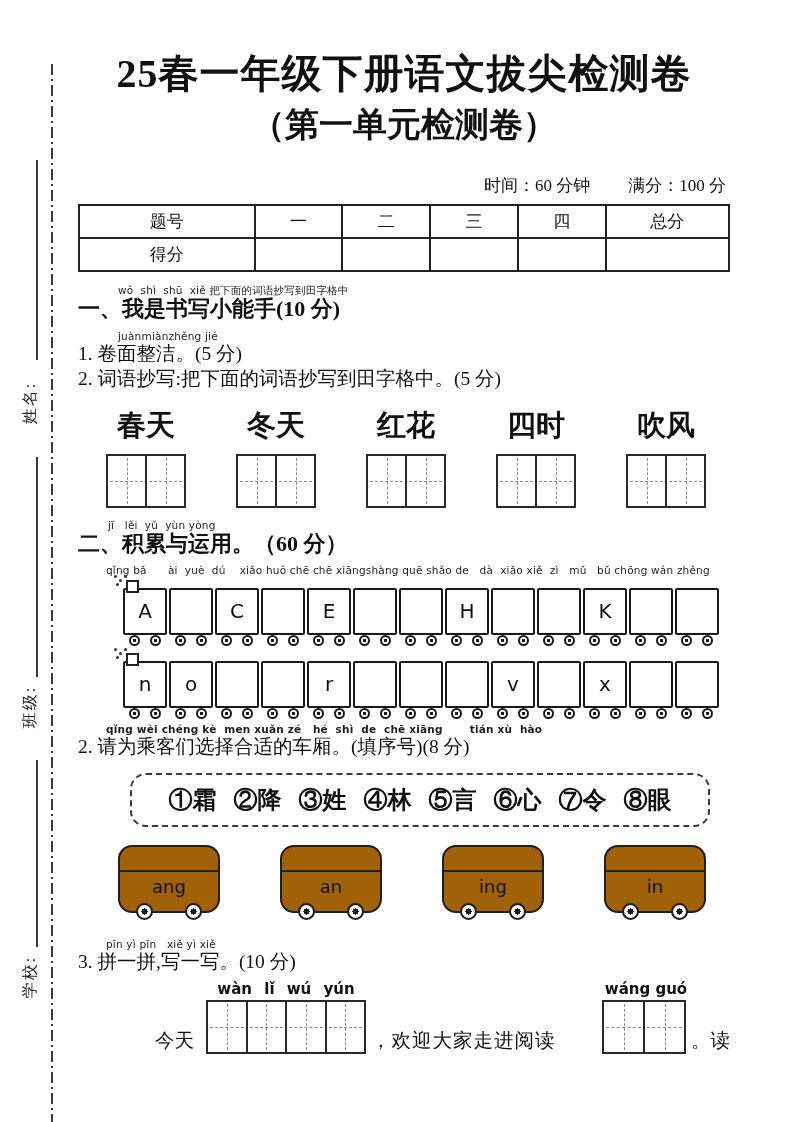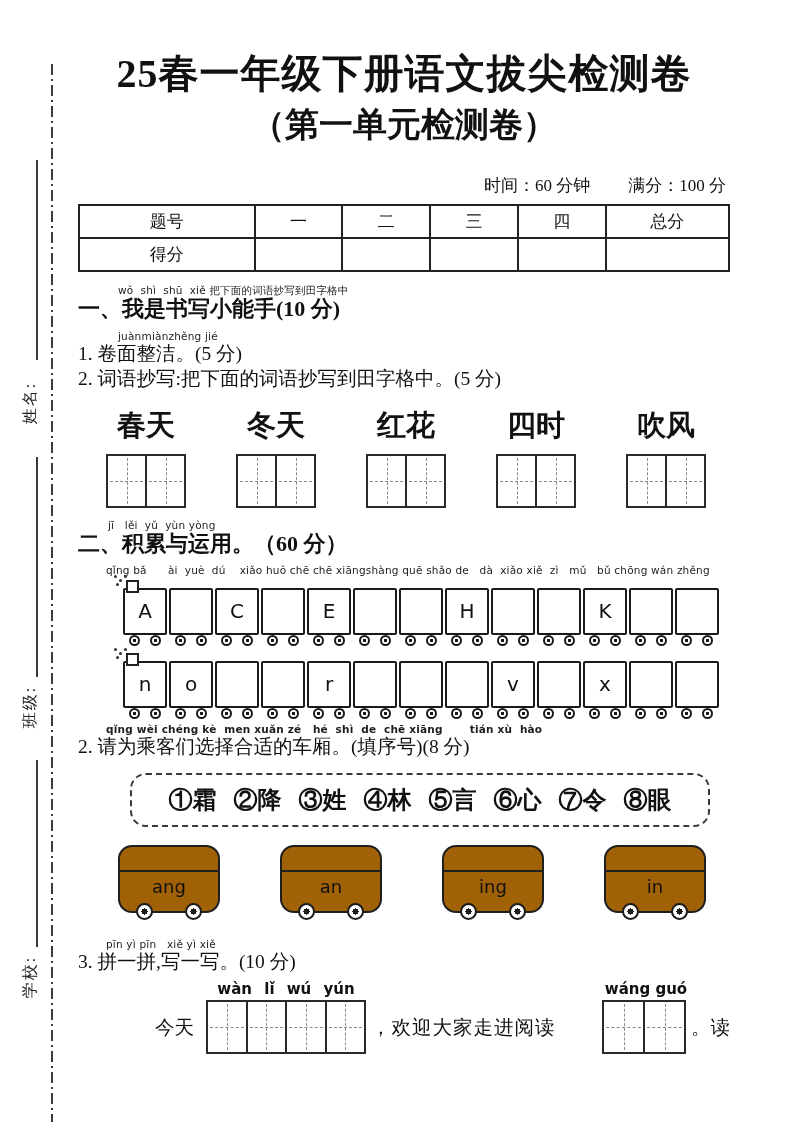--- a/index.html
+++ b/index.html
@@ -94,21 +94,21 @@
   .bus::before, .bus::after {
     content:''; position:absolute; bottom:-9px; width:13px; height:13px; border:2.8px solid #1c1c1c; border-radius:50%;
     background: radial-gradient(circle at center, #1c1c1c 0 3px, #ffffff 3.1px);
   }
   .bus::before { left:16px; }
   .bus::after { right:16px; }
   
   .fill-pinyin { display:flex; margin-top:6px; font-family:"DejaVu Sans", sans-serif; font-size:15px; font-weight:bold; }
   .fill-pinyin .p1 { margin-left:128px; width:160px; text-align:center; word-spacing:7px; }
   .fill-pinyin .p2 { margin-left:auto; margin-right:39px; width:90px; text-align:center; }
-  .fill-line { display:flex; align-items:center; margin-top:2px; font-size:19.5px; }
+  .fill-line { display:flex; align-items:flex-end; margin-top:2px; font-size:19.5px; }
   .fill-line .prefix { margin-left:77px; }
   .fill-line .g4 { margin-left:12px; }
   .fill-line .middle { margin-left:5px; letter-spacing:1px; }
   .fill-line .g2 { margin-left:auto; }
   .fill-line .suffix { margin-left:5px; white-space:nowrap; }
   
   .mt13 { margin-top:13px; } .mt9 { margin-top:9px; } .mt7 { margin-top:7px; }
   .mt12 { margin-top:12px; } .mt16 { margin-top:16px;font-weight:bold; } .mt14 { margin-top:14px; }
   .ind40 { margin-left:40px; } .ind36 { margin-left:36px; } .ind30 { margin-left:30px; }
   .ind28 { margin-left:28px; }

